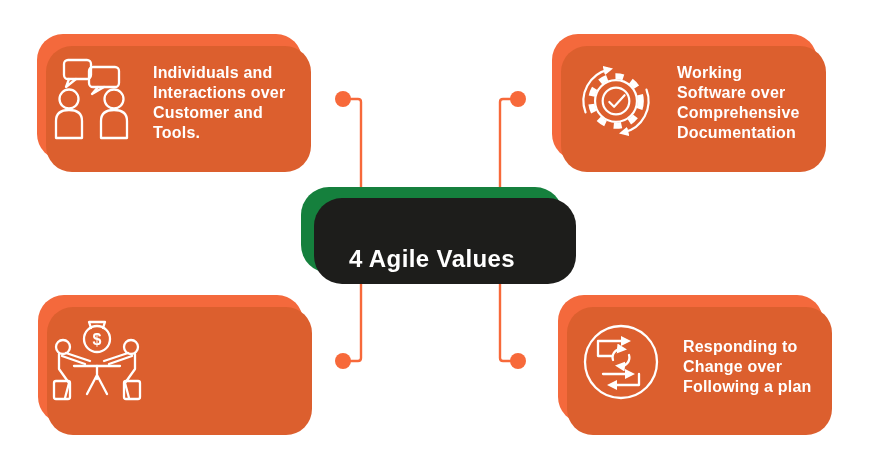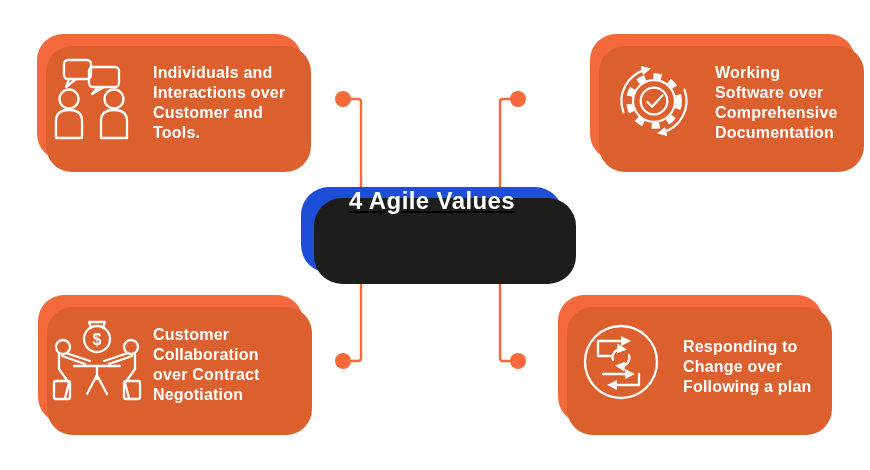--- a/index.html
+++ b/index.html
@@ -29,21 +29,21 @@
   }
   .card::after {
     content:"";
     position:absolute; inset:0;
     transform:translate(9px,12px);
     background:#DC5F2E;
     border-radius:26px;
     z-index:-1;
   }
   .card-tl { left:37px; top:34px; }
-  .card-tr { left:590px; top:34px;padding-left:44px; }
+  .card-tr { left:552px; top:34px;padding-left:44px; }
   .card-bl { left:38px; top:295px; height:128px; }
   .card-br { left:558px; top:295px; height:128px; }
 
   .card-icon { position:absolute; }
   .card-tl .card-icon { left:17px; top:24px; width:78px; height:82px; }
   .card-tr .card-icon { left:24px; top:26px; width:80px; height:82px; }
   .card-bl .card-icon { left:14px; top:24px; width:90px; height:84px; }
   .card-br .card-icon { left:24px; top:28px; width:78px; height:78px; }
 
   .card-text {
@@ -59,24 +59,24 @@
   .card-tl .card-text { left:116px; top:29px; }
   .card-tr .card-text { left:125px; top:29px; }
   .card-bl .card-text { left:115px; top:30px; }
   .card-br .card-text { left:125px; top:42px; }
 
   
   .center-box {
     position:absolute;
     left:301px; top:187px;
     width:262px; height:86px;
-    background:#1d4ed8;
+    background:#15803d;
     border-radius:28px;
     z-index:3;
-    display:flex; align-items:flex-start; justify-content:center;text-decoration:underline;
+    display:flex; align-items:flex-end; justify-content:center;
   }
   .center-box::after {
     content:"";
     position:absolute; inset:0;
     transform:translate(13px,11px);
     background:#1D1D1B;
     border-radius:28px;
     z-index:-1;
   }
   .center-title {
@@ -160,24 +160,20 @@
         <path d="M76,34 L52,42 M80,37 L57,45"></path>
         <path d="M22,47 H68"></path>
         <path d="M45,47 V60 M45,56 L35,75 M45,56 L55,75"></path>
         <path d="M7,35 V50 L17,64 L13,79"></path>
         <path d="M83,35 V50 L73,64 L77,79"></path>
         <rect x="2" y="62" width="16" height="18" rx="2"></rect>
         <rect x="72" y="62" width="16" height="18" rx="2"></rect>
       </g>
       <text x="45" y="26" text-anchor="middle" fill="#ffffff" font-size="16" font-weight="bold" font-family="Liberation Sans, sans-serif">$</text>
     </svg>
-    <div class="card-text">Customer
-Collaboration
-over Contract
-Negotiation</div>
   </div>
 
   <div class="card card-br">
     <svg class="card-icon" viewBox="0 0 78 78">
       <defs>
         <marker id="ah2" markerUnits="userSpaceOnUse" markerWidth="11" markerHeight="11" refX="5" refY="5" orient="auto">
           <path d="M0,0 L10,5 L0,10 Z" fill="#ffffff"></path>
         </marker>
       </defs>
       <g class="icon-stroke" stroke-width="2.1">

